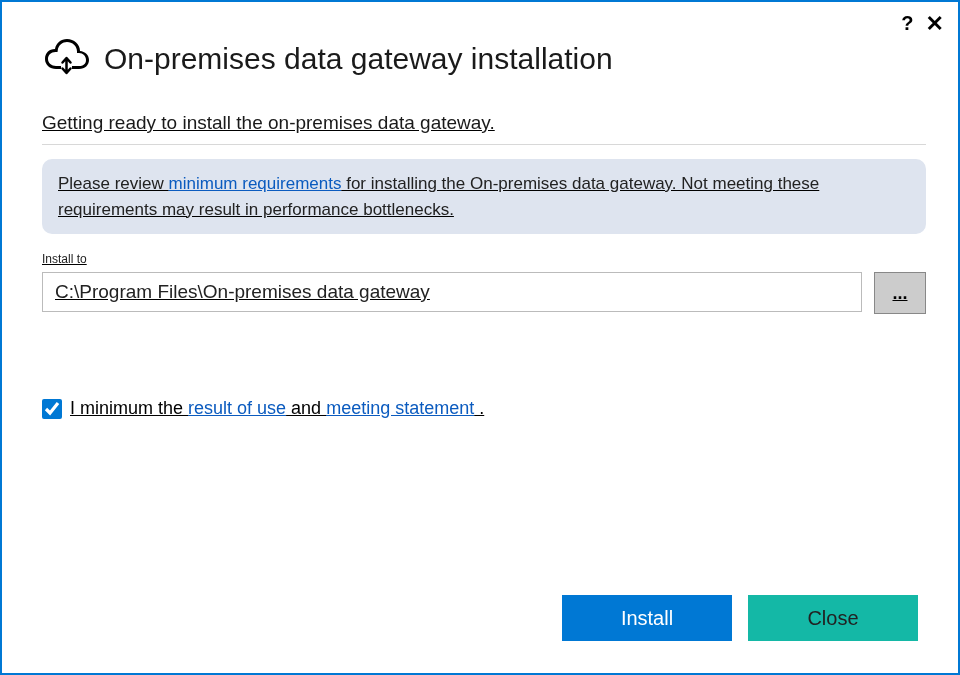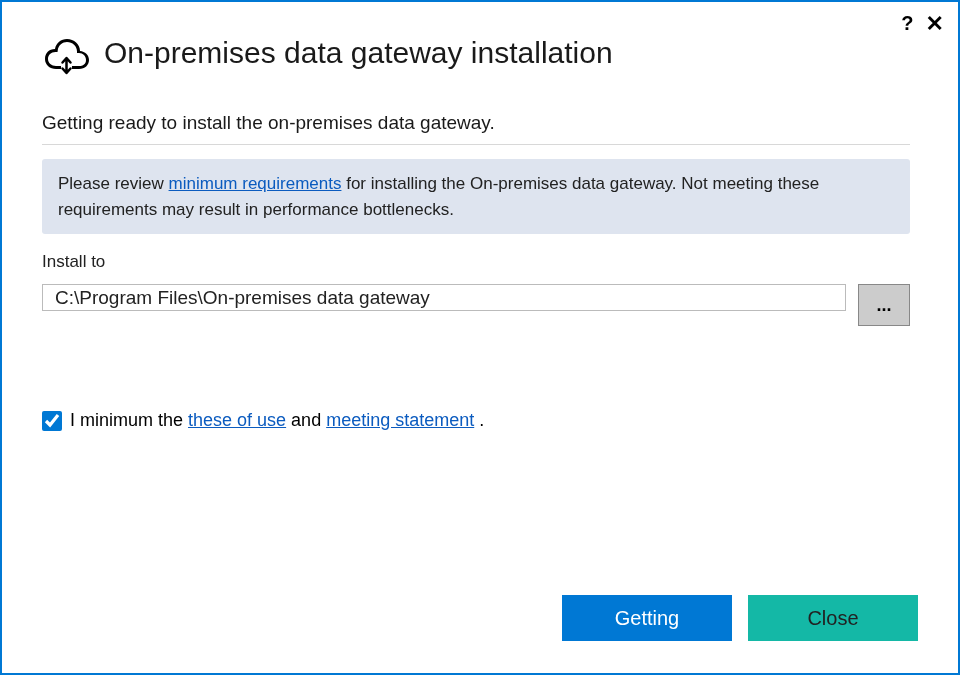--- a/index.html
+++ b/index.html
@@ -33,72 +33,73 @@
       cursor: pointer;
     }
     .titlebar-close {
       font-size: 22px;
       font-weight: bold;
       cursor: pointer;
       line-height: 1;
     }
     .header {
       display: flex;
-      align-items: flex-start;
+      align-items: flex-end;
       gap: 14px;
       padding: 34px 40px 8px 40px;
     }
     .cloud-icon {
       width: 48px;
       height: 40px;
     }
     .title {
       font-size: 30px;
       font-weight: 400;
       color: #1a1a1a;
     }
     .content {
-      padding: 28px 48px 0 40px;
+      padding: 28px 32px 0 40px;
       flex: 1;
+      text-decoration: underline;
     }
     .subtitle {
       font-size: 19px;
       color: #1a1a1a;
       padding-bottom: 10px;
       border-bottom: 1px solid #d8d8d8;
     }
     .info-banner {
       margin-top: 14px;
       background: #dee4ef;
-      border-radius: 3px;
+      border-radius: 10px;
       padding: 12px 16px;
       font-size: 17px;
       color: #222;
       line-height: 1.5;
     }
     .info-banner a {
       color: #0b5bbf;
       text-decoration: underline;
     }
     .install-section {
       margin-top: 18px;
     }
     .install-label {
-      font-size: 17px;
-      color: #222;
-      margin-bottom: 12px;
+      font-size: 12px;
+      color: #222;
+      margin-bottom: 6px;
     }
     .install-row {
       display: flex;
       gap: 12px;
       align-items: stretch;
     }
     .install-input {
       flex: 1;
-      height: 27px;
+      height: 40px;
       border: 1px solid #bbb;
       padding: 0 12px;
       font-size: 19px;
       font-family: inherit;
       color: #222;
     }
     .browse-btn {
       width: 52px;
       height: 42px;
       background: #ccc;
@@ -180,22 +181,22 @@
       <div class="install-label">Install to</div>
       <div class="install-row">
         <input type="text" class="install-input" value="C:\Program Files\On-premises data gateway" style="">
         <button class="browse-btn">...</button>
       </div>
     </div>
 
     <div class="accept-row">
       <input type="checkbox" class="accept-checkbox" checked="" style="">
       <span class="accept-label">
-        <span>I minimum the </span><a href="#">these of use</a><span> and </span><a href="#">meeting statement</a><span> .</span>
+        <span>I minimum the </span><a href="#">result of use</a><span> and </span><a href="#">meeting statement</a><span> .</span>
       </span>
     </div>
   </div>
 
   <div class="footer">
-    <button class="btn btn-primary">Getting</button>
+    <button class="btn btn-primary">Install</button>
     <button class="btn btn-secondary">Close</button>
   </div>
 </div>
 
 </body></html>

